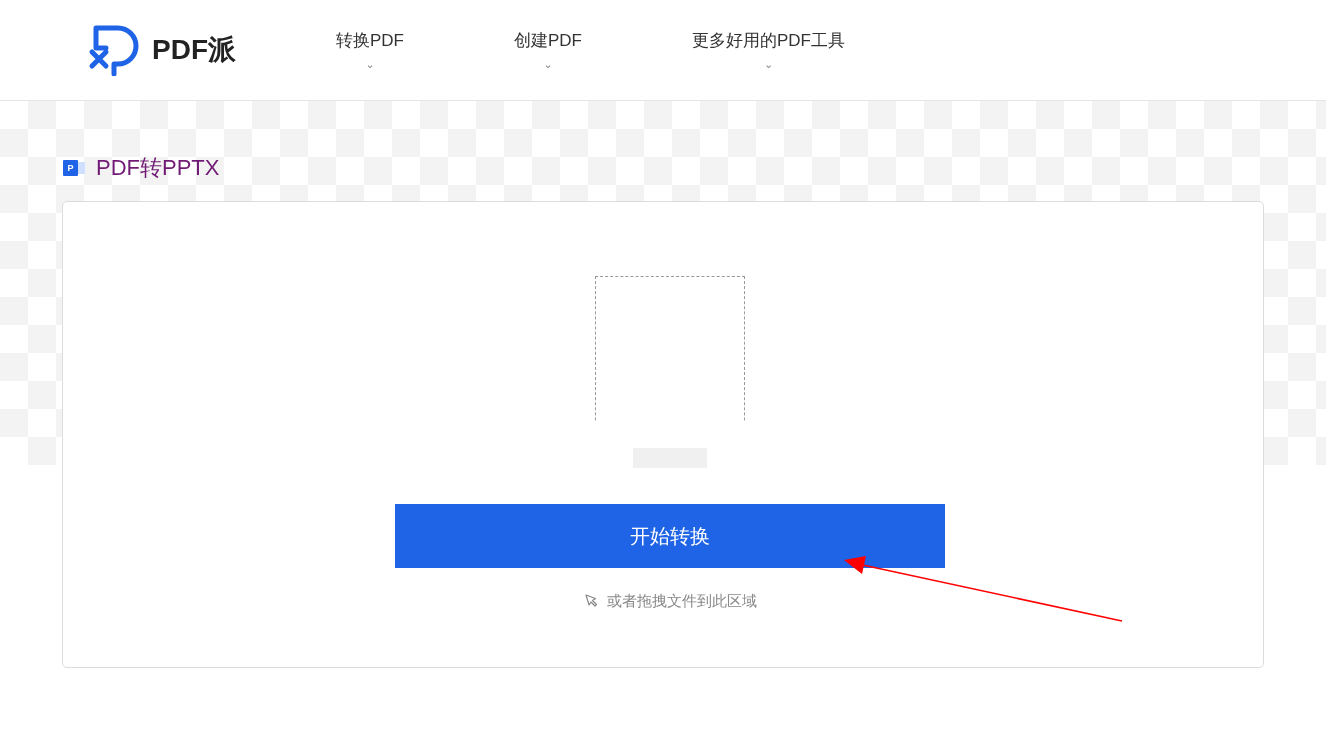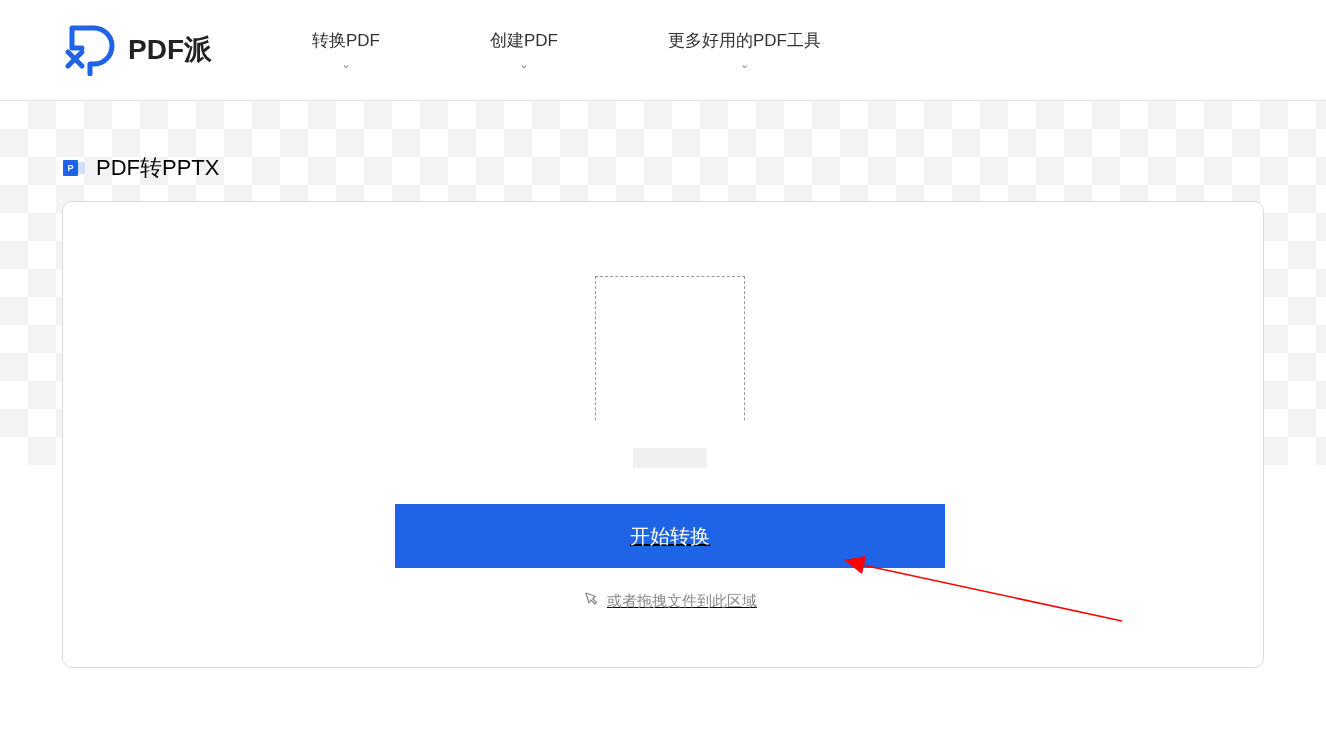--- a/index.html
+++ b/index.html
@@ -12,21 +12,21 @@
   position: relative;
 }
 
 
 .header {
   height: 101px;
   background: #fff;
   border-bottom: 1px solid #e5e5e5;
   display: flex;
   align-items: center;
-  padding-left: 64px;
+  padding-left: 88px;
 }
 .logo-wrap {
   display: flex;
   align-items: center;
   gap: 12px;
   margin-right: 100px;
 }
 .logo-icon { width: 52px; height: 52px; }
 .logo-text { font-size: 28px; font-weight: 600; color: #222; }
 .nav { display: flex; gap: 110px; }
@@ -63,36 +63,35 @@
   z-index: 1;
   padding: 52px 0 0 62px;
 }
 .title-row {
   display: flex;
   align-items: center;
   gap: 10px;
   margin-bottom: 12px;
 }
 .pptx-icon { width: 24px; height: 24px; }
-.page-title { font-size: 22px; color: #000000; font-weight: 400; }
+.page-title { font-size: 22px; color: #701a75; font-weight: 400; }
 .page-subtitle { font-size: 15px; color: #333; }
 
 
 .card {
   position: relative;
   z-index: 1;
   margin: 18px 62px 0 62px;
   background: #fff;
   border: 1px solid #dcdcdc;
-  border-radius: 10px;
+  border-radius: 5px;
   padding: 74px 0 56px 14px;
   display: flex;
   flex-direction: column;
   align-items: center;
-  text-decoration: underline;
 }
 
 
 .preview-wrap { position: relative; margin-bottom: 28px; width: 160px; }
 .preview-dashed {
   width: 150px;
   height: 200px;
   border: 1px dashed #999;
   background: #fff;
   margin: 0 auto;
@@ -124,20 +123,21 @@
   cursor: pointer;
   display: flex;
   align-items: center;
   justify-content: center;
 }
 
 
 .drag-hint {
   margin-top: 24px;
   display: flex;
+  align-items: center;
   gap: 8px;
   color: #888;
   font-size: 15px;
 }
 .pointer-icon { width: 16px; height: 16px; }
 
 
 .arrow-svg {
   position: absolute;
   left: 840px;

